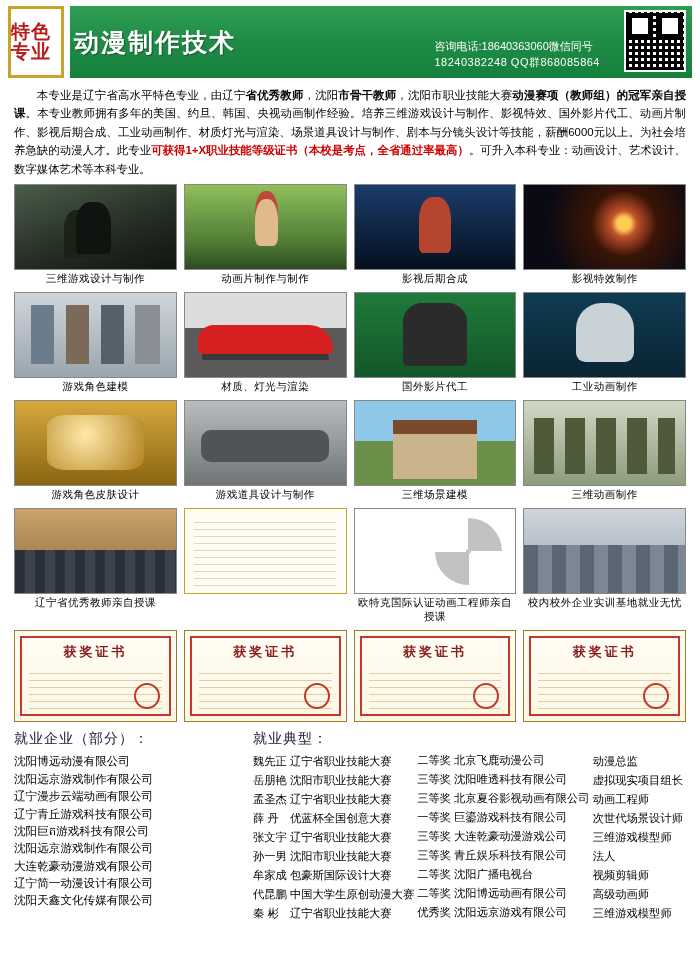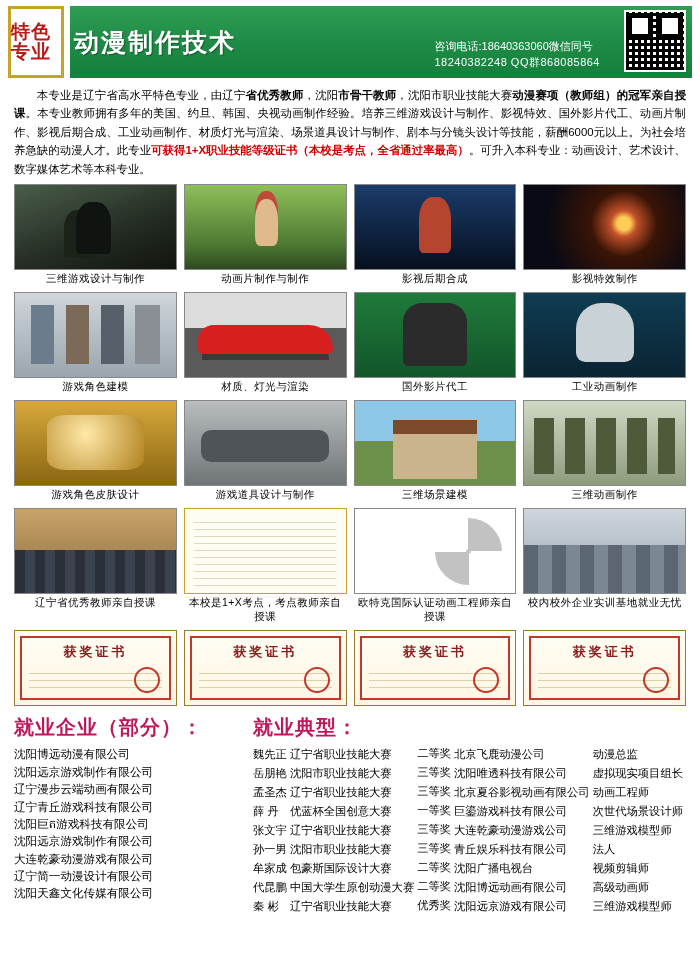--- a/index.html
+++ b/index.html
@@ -145,21 +145,21 @@
   .t-classroom::after{content:"";position:absolute;left:0;top:48%;width:100%;height:52%;background:repeating-linear-gradient(90deg,#2a2f3a 0 10px,#3b4250 10px 20px);}
   .t-certA{background:#fffdf3;border:1px solid #c9a227;}
   .t-certA::after{content:"";position:absolute;left:6%;top:8%;right:6%;bottom:8%;background:
      repeating-linear-gradient(180deg,transparent 0 6px,#d8cfae 6px 7px);opacity:.8;}
   .t-autodesk{background:#fff;}
   .t-autodesk::after{content:"";position:absolute;left:50%;top:10%;width:42%;height:80%;background:radial-gradient(circle at 50% 50%,#222 0 2px,transparent 3px),conic-gradient(#111 0 25%,#fff 25% 50%,#111 50% 75%,#fff 75%);opacity:.25;border-radius:50%;}
   .t-lab{background:linear-gradient(180deg,#cfd6dd,#98a3ad);}
   .t-lab::after{content:"";position:absolute;left:0;top:42%;width:100%;height:58%;background:repeating-linear-gradient(90deg,#5b6672 0 14px,#7b8795 14px 28px);}
 
   .cert-frame{
-    width:100%;height:76px;border:1px solid #9a7b2a;box-sizing:border-box;
+    width:100%;height:92px;border:1px solid #9a7b2a;box-sizing:border-box;
     background:
       linear-gradient(180deg,#fffdf4,#fdf6e3);
     position:relative;
   }
   .cert-frame .cert-inner{
     position:absolute;inset:5px;border:2px solid #c0392b;
   }
   .cert-frame .cert-title{
     position:absolute;left:0;right:0;top:12px;text-align:center;
     font-size:13px;font-weight:bold;color:#8a1d1d;letter-spacing:3px;
@@ -177,41 +177,41 @@
   .bottom{
     margin:8px 14px 0 14px;
     display:flex;
     gap:10px;
     font-size:11.6px;
   }
   .col{flex:1;}
   .col.right{flex:1.35;}
   .col h3{
     margin:0 0 4px 0;
-    font-size:20px;
-    color:#be185d;
-    font-weight:bold;
+    font-size:14px;
+    color:#0f172a;
+    font-weight:normal;
     letter-spacing:1px;
   }
   .emp-item{line-height:1.5;font-size:11.6px;}
   table.typ{
     border-collapse:collapse;
     width:100%;
     font-size:11.3px;
   }
   table.typ td{
     padding:1px 3px 1px 0;
     line-height:1.5;
     white-space:nowrap;
     vertical-align:top;
   }
   td.nm{width:38px;}
   td.ev{width:96px;}
   td.pz{width:40px;font-family:Liberation Mono, monospace;}
-  td.co{width:108px;}
+  td.co{width:108px;font-family:Liberation Mono, monospace;}
 </style>
 </head>
 <body>
 
 <div class="header">
   <div class="badge">
     <span>特色专业</span>
   </div>
   <div class="titlebar">
     <div class="maintitle">动漫制作技术</div>
@@ -280,21 +280,20 @@
         <div class="cap">三维动画制作</div>
       </div>
     </div>
     <div class="grid-row">
       <div class="cell">
         <div class="thumb t-classroom"></div>
         <div class="cap">辽宁省优秀教师亲自授课</div>
       </div>
       <div class="cell">
         <div class="thumb t-certA"></div>
-        <div class="cap">本校是1+X考点，考点教师亲自授课</div>
       </div>
       <div class="cell">
         <div class="thumb t-autodesk"></div>
         <div class="cap">欧特克国际认证动画工程师亲自授课</div>
       </div>
       <div class="cell">
         <div class="thumb t-lab"></div>
         <div class="cap">校内校外企业实训基地就业无忧</div>
       </div>
     </div>

